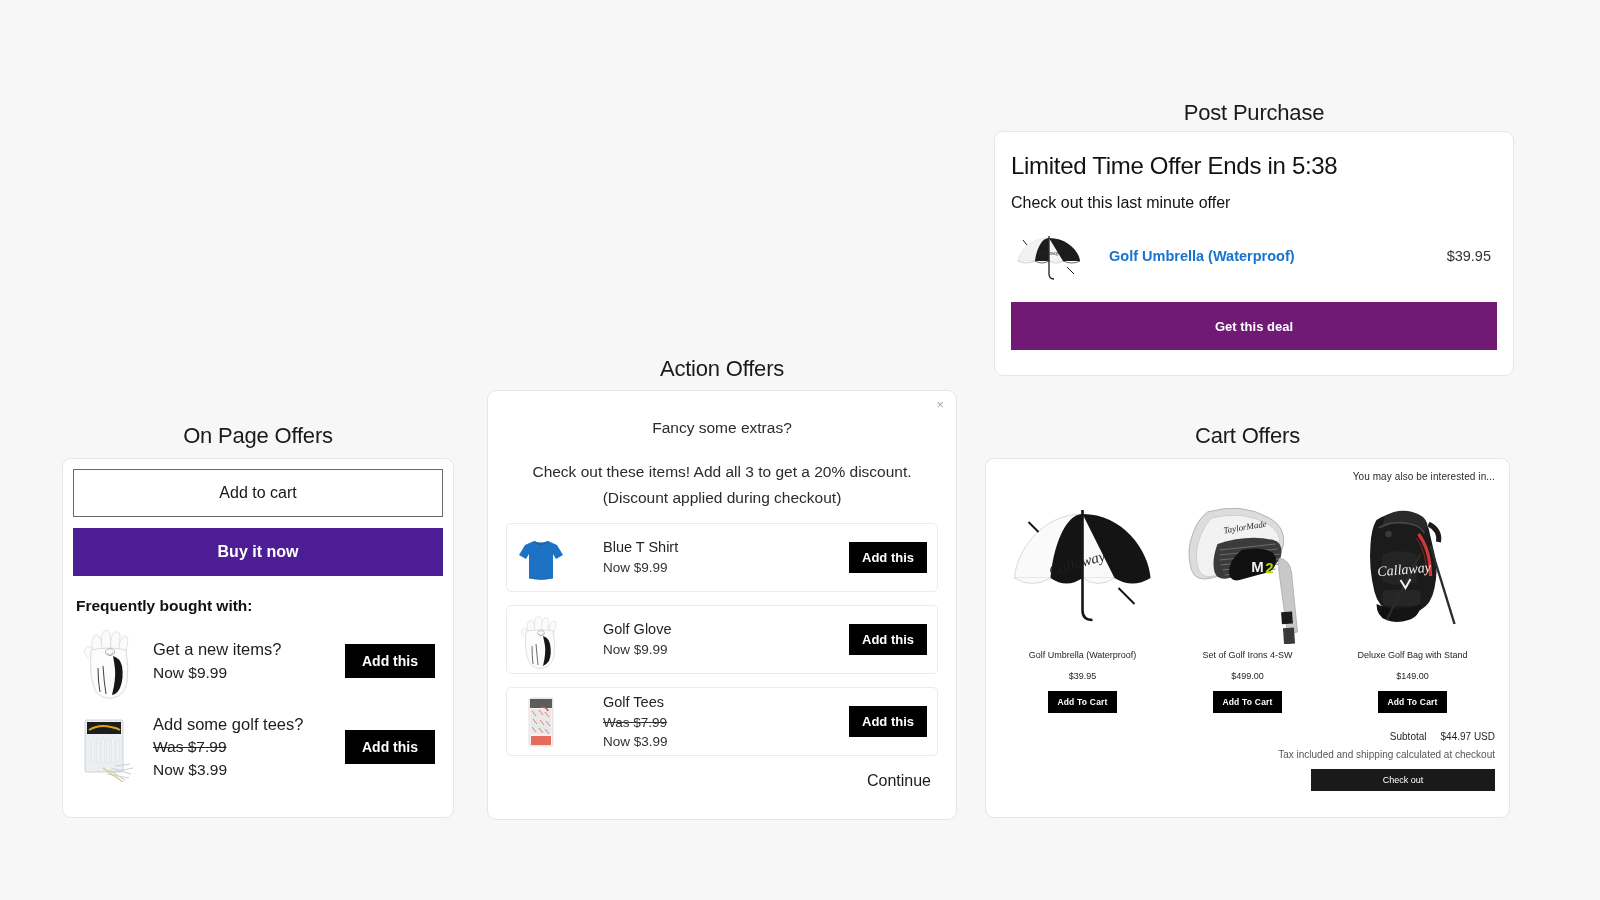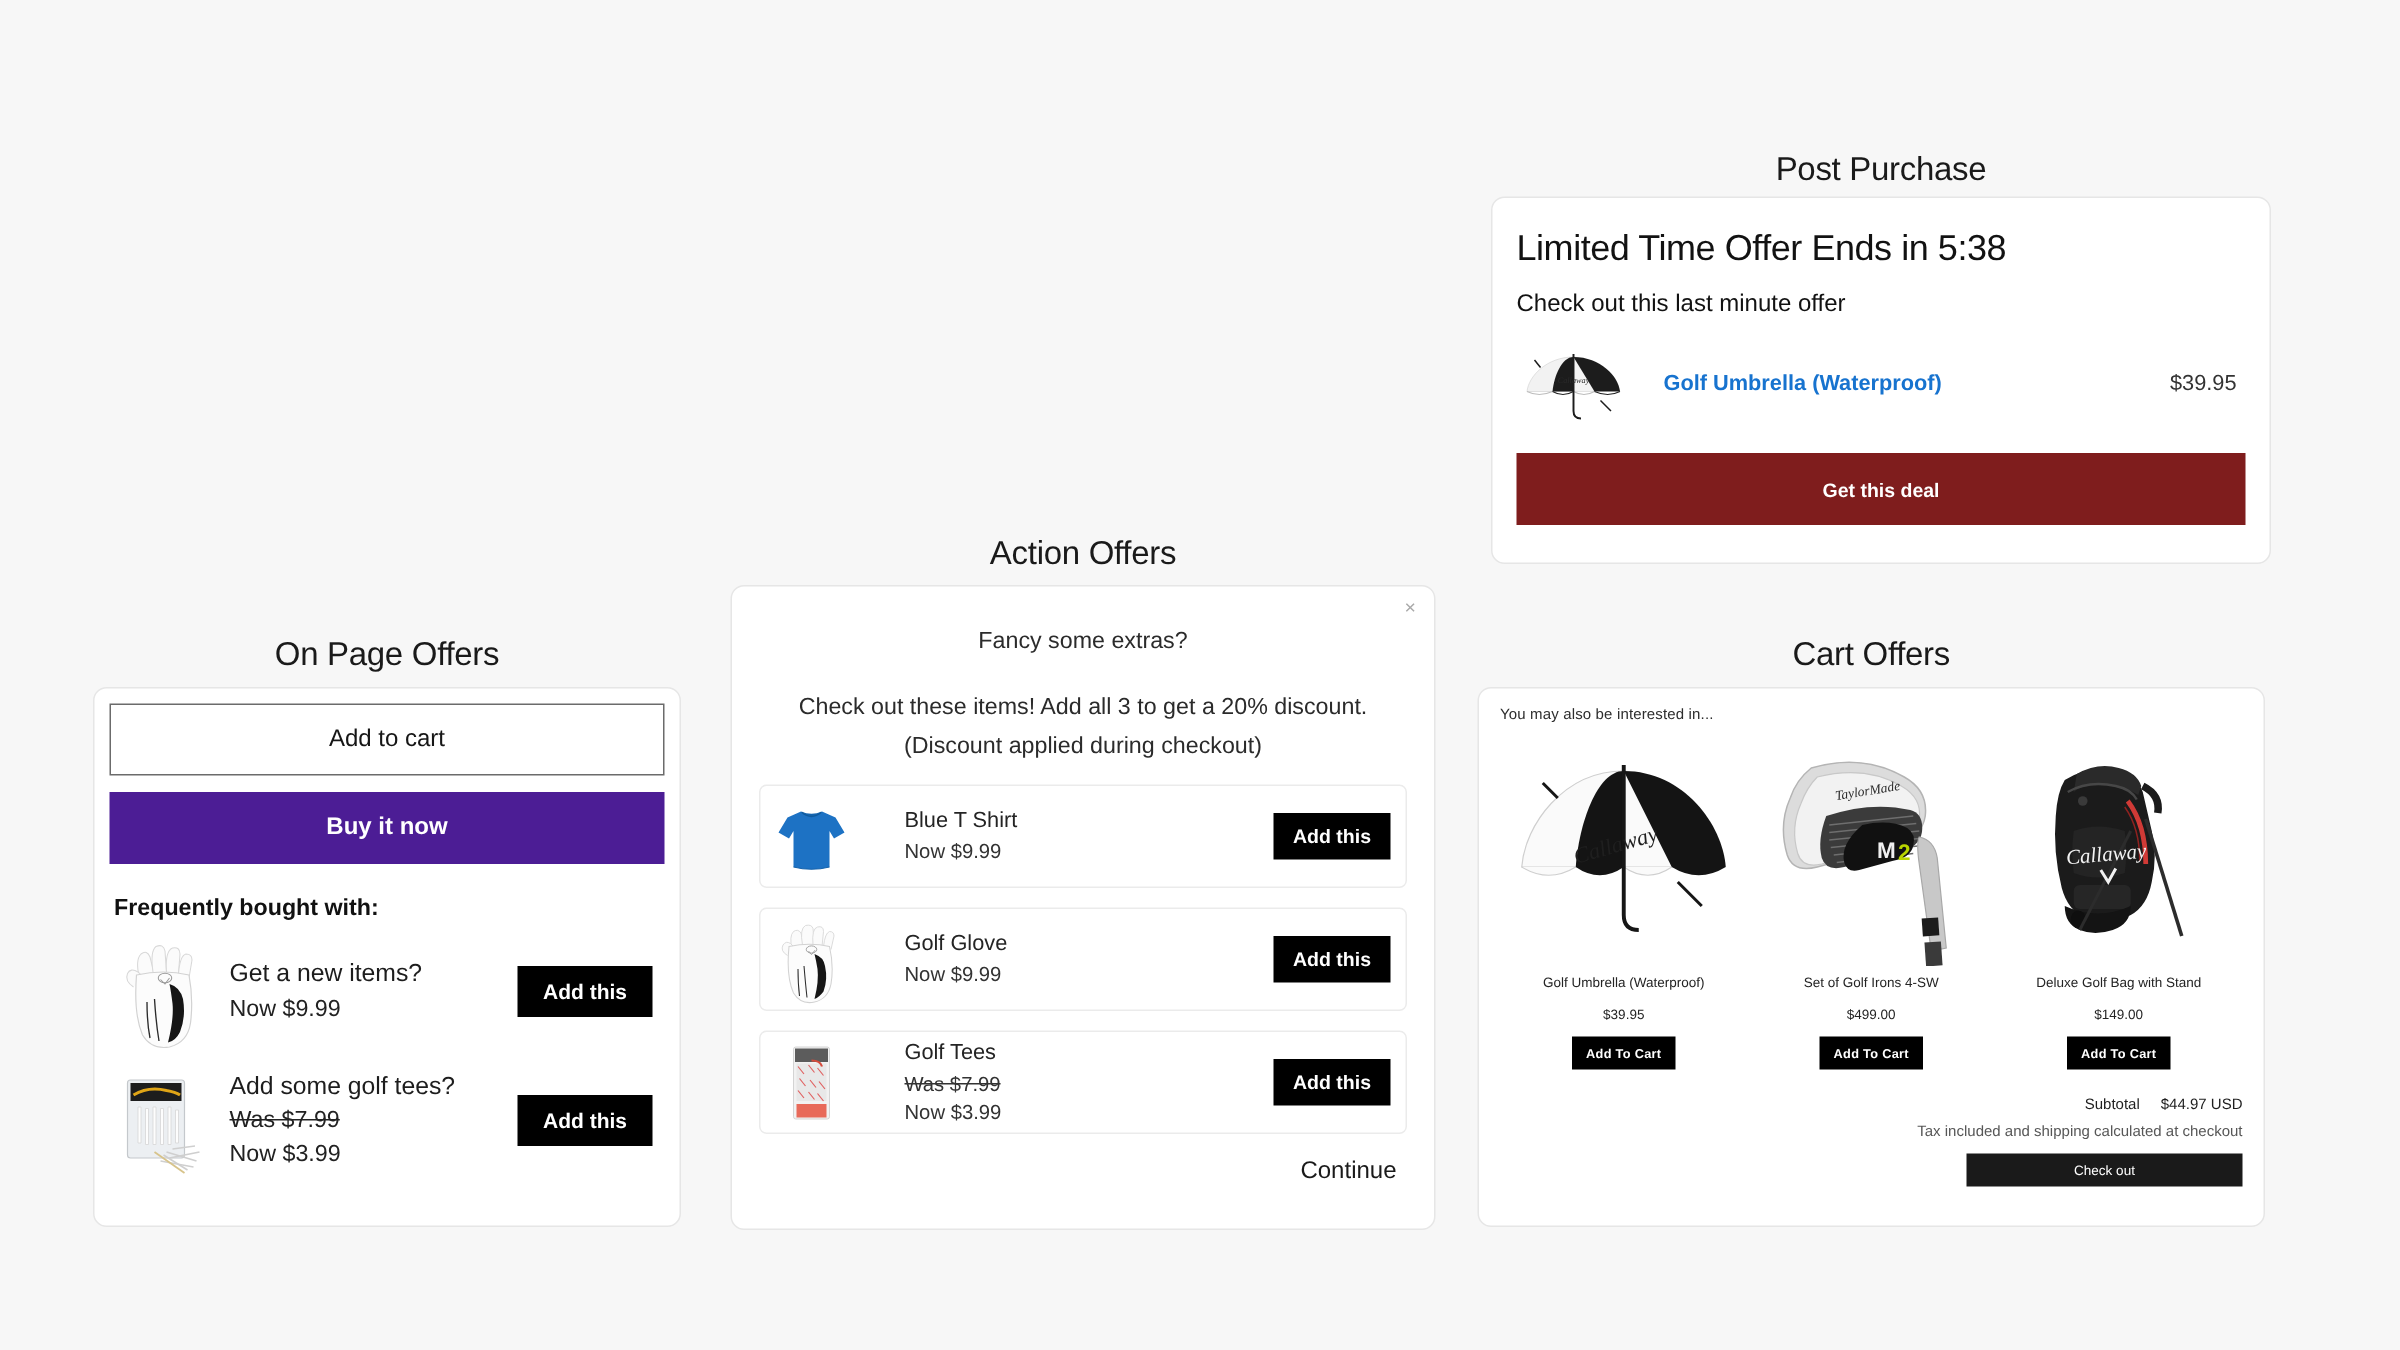--- a/index.html
+++ b/index.html
@@ -63,21 +63,21 @@
     flex: 1 1 auto;
     margin-left: 22px;
     font-size: 14.5px;
     font-weight: 700;
     color: #1773cf;
   }
   .pp-price { font-size: 14.5px; color: #333; font-weight: 400; padding-right: 6px; }
   .pp-cta {
     margin: 14px 0 0 0;
     height: 48px; width: 100%;
-    background: #7f1d1d; color: #fff;
+    background: #701a75; color: #fff;
     font-size: 13px; font-weight: 700;
     display: flex; align-items: center; justify-content: center;
     border: none; cursor: pointer;
     font-family: inherit;
   }
 
   
   #op-label { left: 62px; top: 423px; width: 392px; }
   #on-page { left: 62px; top: 458px; width: 392px; height: 360px; }
   .op-inner { padding: 10px 10px 0 10px; }
@@ -159,21 +159,21 @@
   }
   .ao-continue a {
     font-size: 16px; color: #1a1a1a; cursor: pointer;
   }
 
   
   #co-label { left: 985px; top: 423px; width: 525px; }
   #cart-offers { left: 985px; top: 458px; width: 525px; height: 360px; overflow: hidden; }
   .co-inner { padding: 12px 14px 0 14px; height: 100%; }
   .co-head {
-    text-align: left; font-size: 10px; color: #2d2d2d; letter-spacing: 0.1px;
+    text-align: right; font-size: 10px; color: #2d2d2d; letter-spacing: 0.1px;
   }
   .co-grid {
     margin-top: 12px;
     display: grid; grid-template-columns: 1fr 1fr 1fr;
     gap: 0px;
   }
   .co-cell { text-align: center; }
   .co-img { height: 150px; position: relative; display: flex; align-items: flex-end; justify-content: center; }
   .co-name { margin-top: 6px; font-size: 9px; color: #242424; }
   .co-price { margin-top: 11px; font-size: 9px; color: #242424; }

